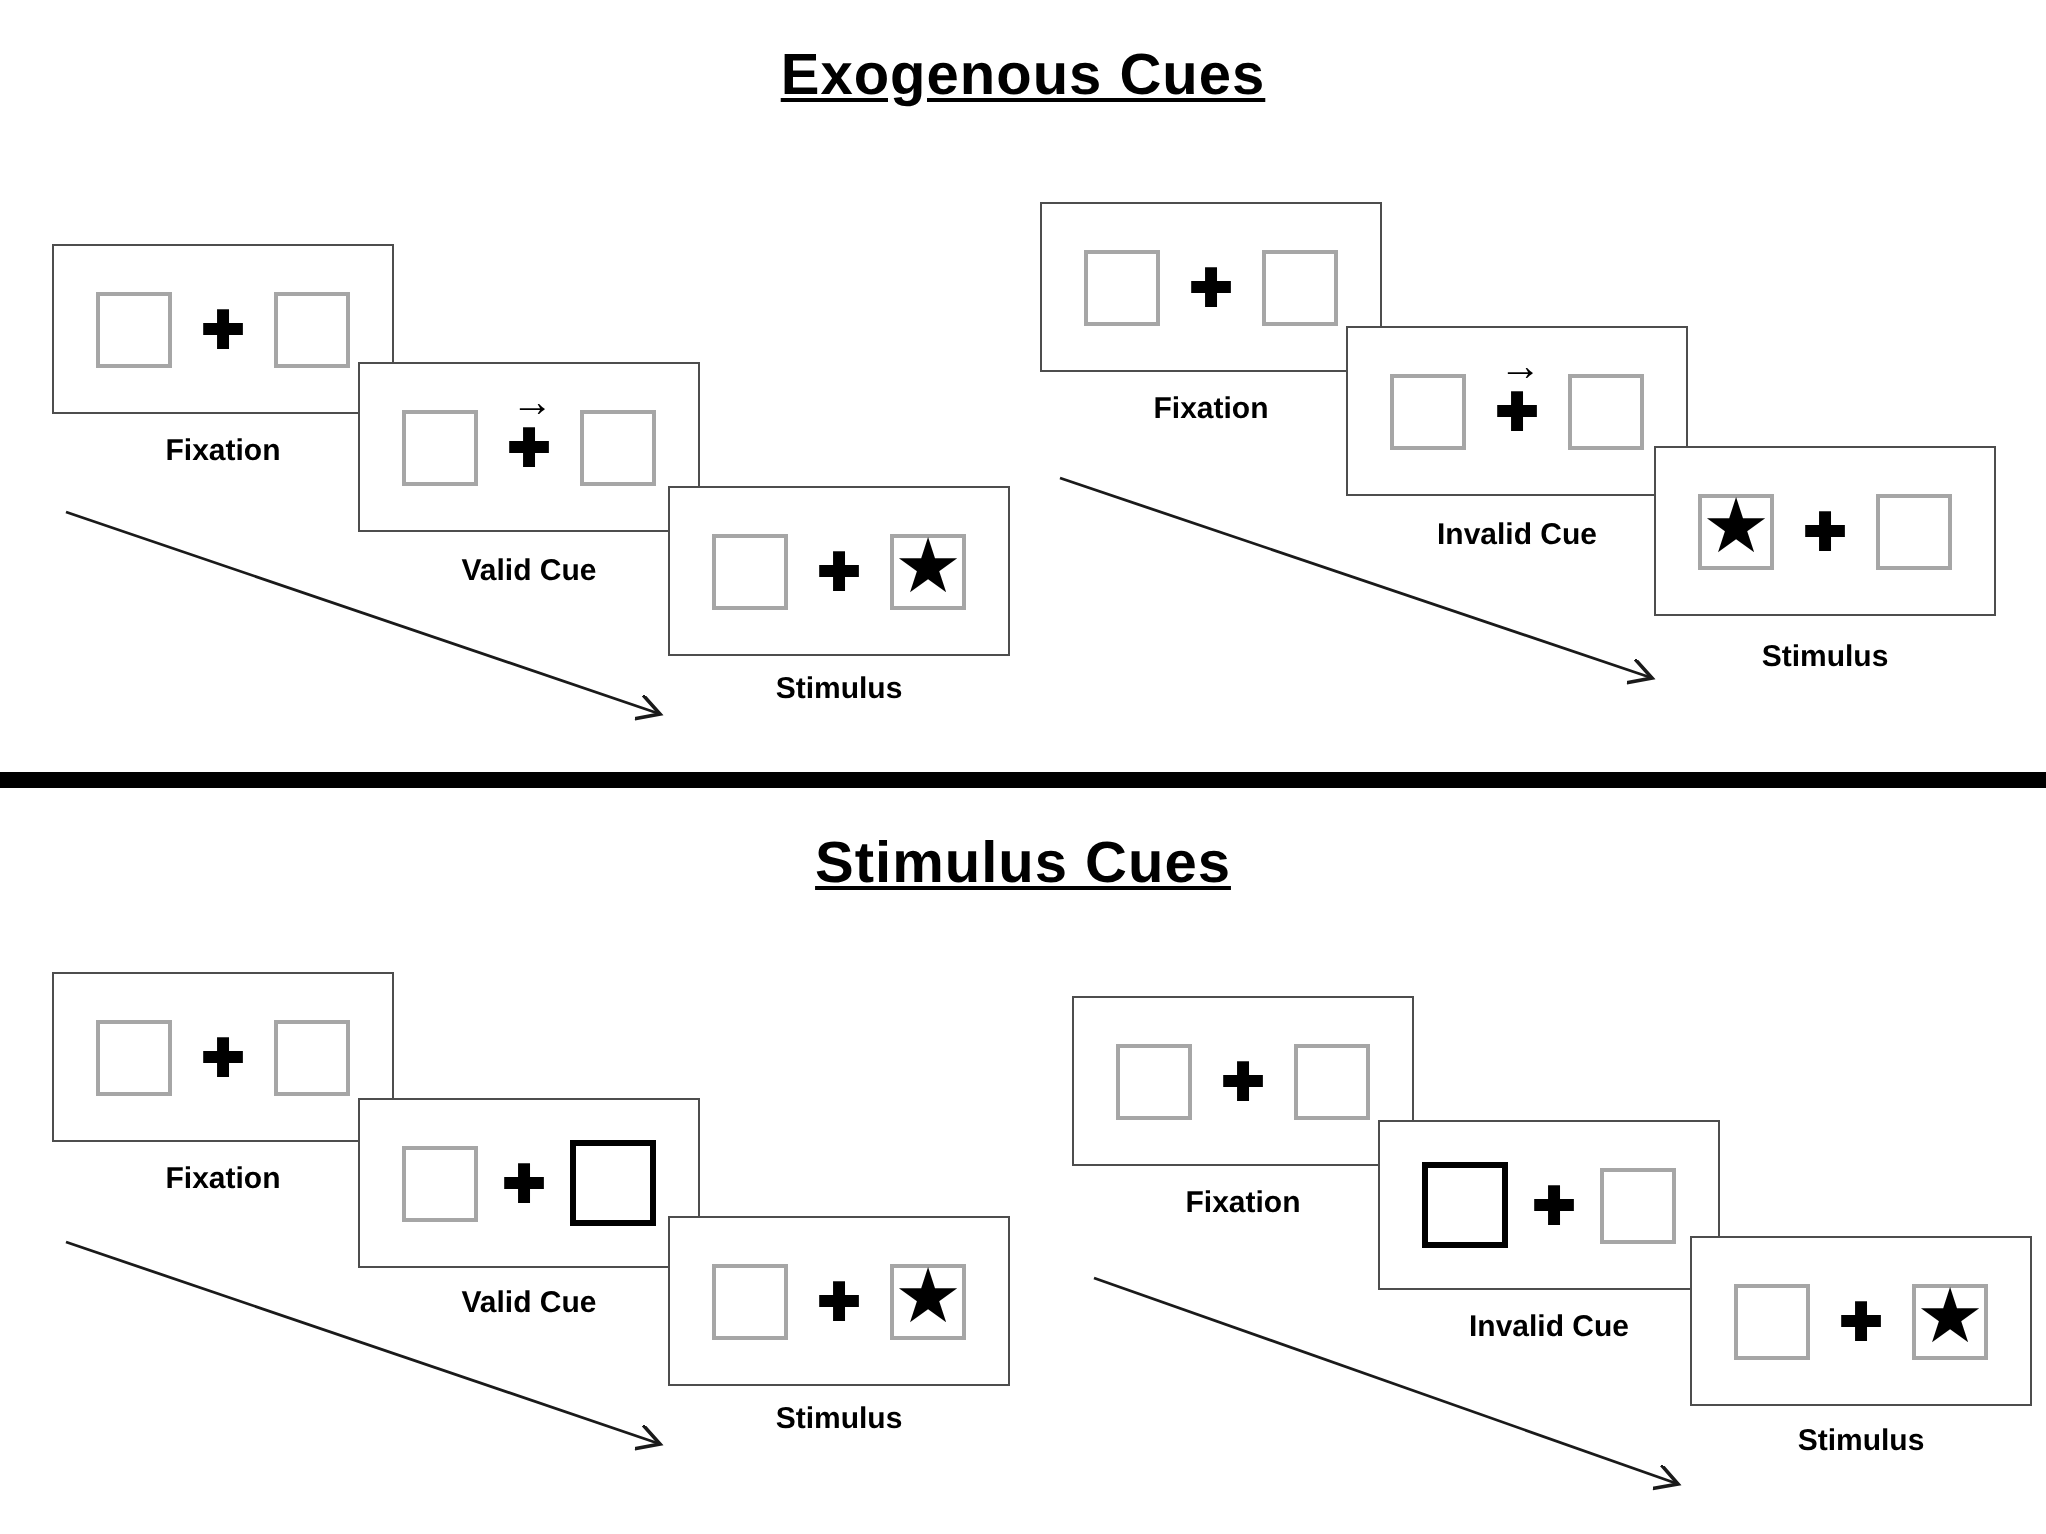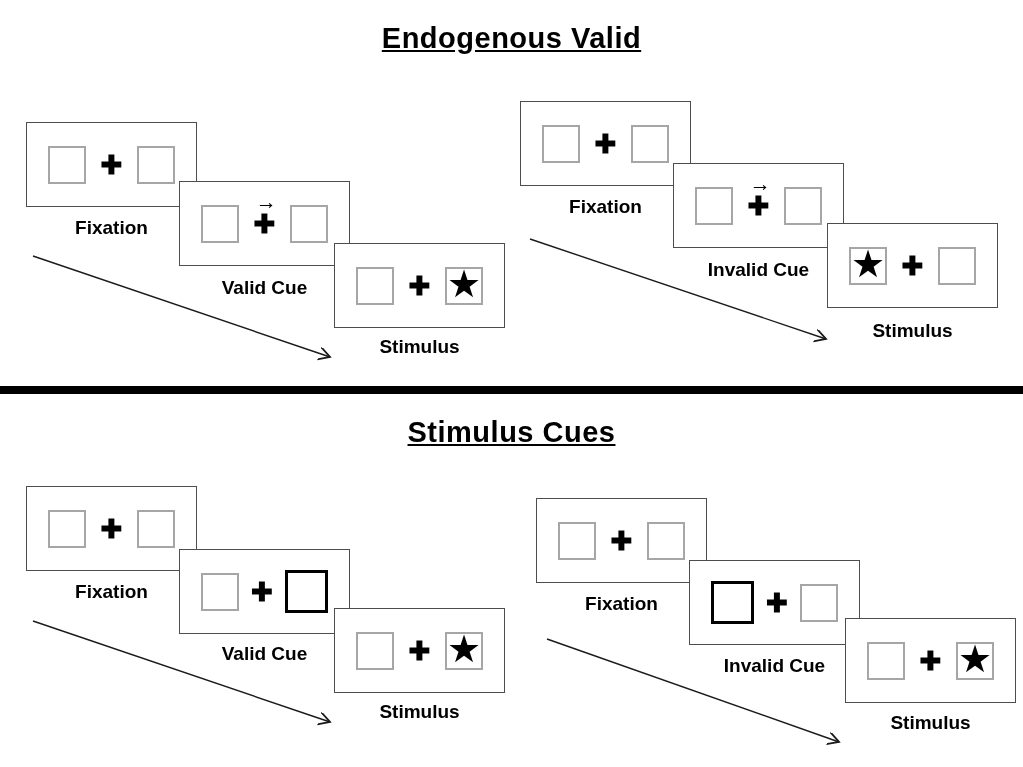--- a/index.html
+++ b/index.html
@@ -35,30 +35,30 @@
   }
   .cue-arrow {
     position:absolute; top:-20px; left:50%; transform:translateX(-42%);
     font-size:21px; font-weight:normal; line-height:1;
   }
   .star {
     font-size:38px; line-height:34px; display:block; margin-top:-3px;
   }
   .plabel {
     position:absolute; width:171px; text-align:center;
-    font-size:19px; font-weight:bold;
+    font-size:15px; font-weight:bold;
   }
   .arrows { position:absolute; left:0; top:0; width:1023px; height:767px; pointer-events:none; }
 </style>
 </head>
 <body>
 
 <div class="page">
 
-  <div class="title" style="top:22px">Endogenous Valid</div>
+  <div class="title" style="top:22px">Exogenous Cues</div>
   <div class="divider" style="top:386px"></div>
   <div class="title" style="top:416px">Stimulus Cues</div>
 
   <svg class="arrows" viewBox="0 0 1023 767" xmlns="http://www.w3.org/2000/svg">
     <defs>
       <marker id="ah" markerWidth="12" markerHeight="12" refX="8" refY="4.5" orient="auto">
         <path d="M0,0 L8,4.5 L0,9" fill="none" stroke="#1a1a1a" stroke-width="1.3"></path>
       </marker>
     </defs>
     <line x1="33" y1="256" x2="330" y2="357" stroke="#1a1a1a" stroke-width="1.4" marker-end="url(#ah)"></line>

